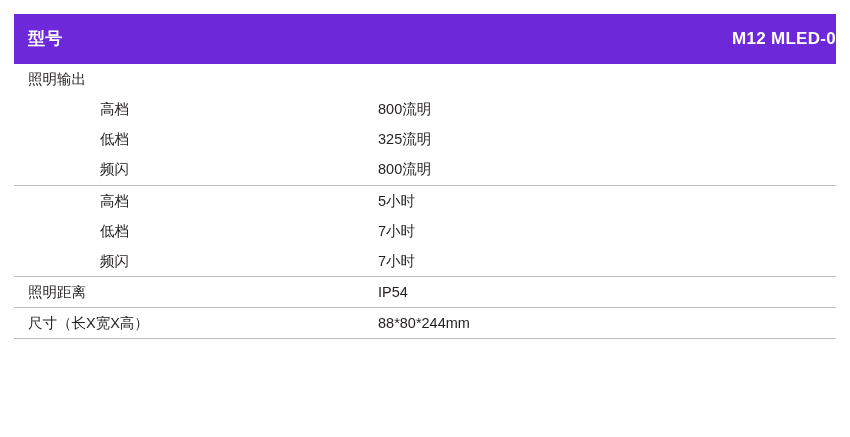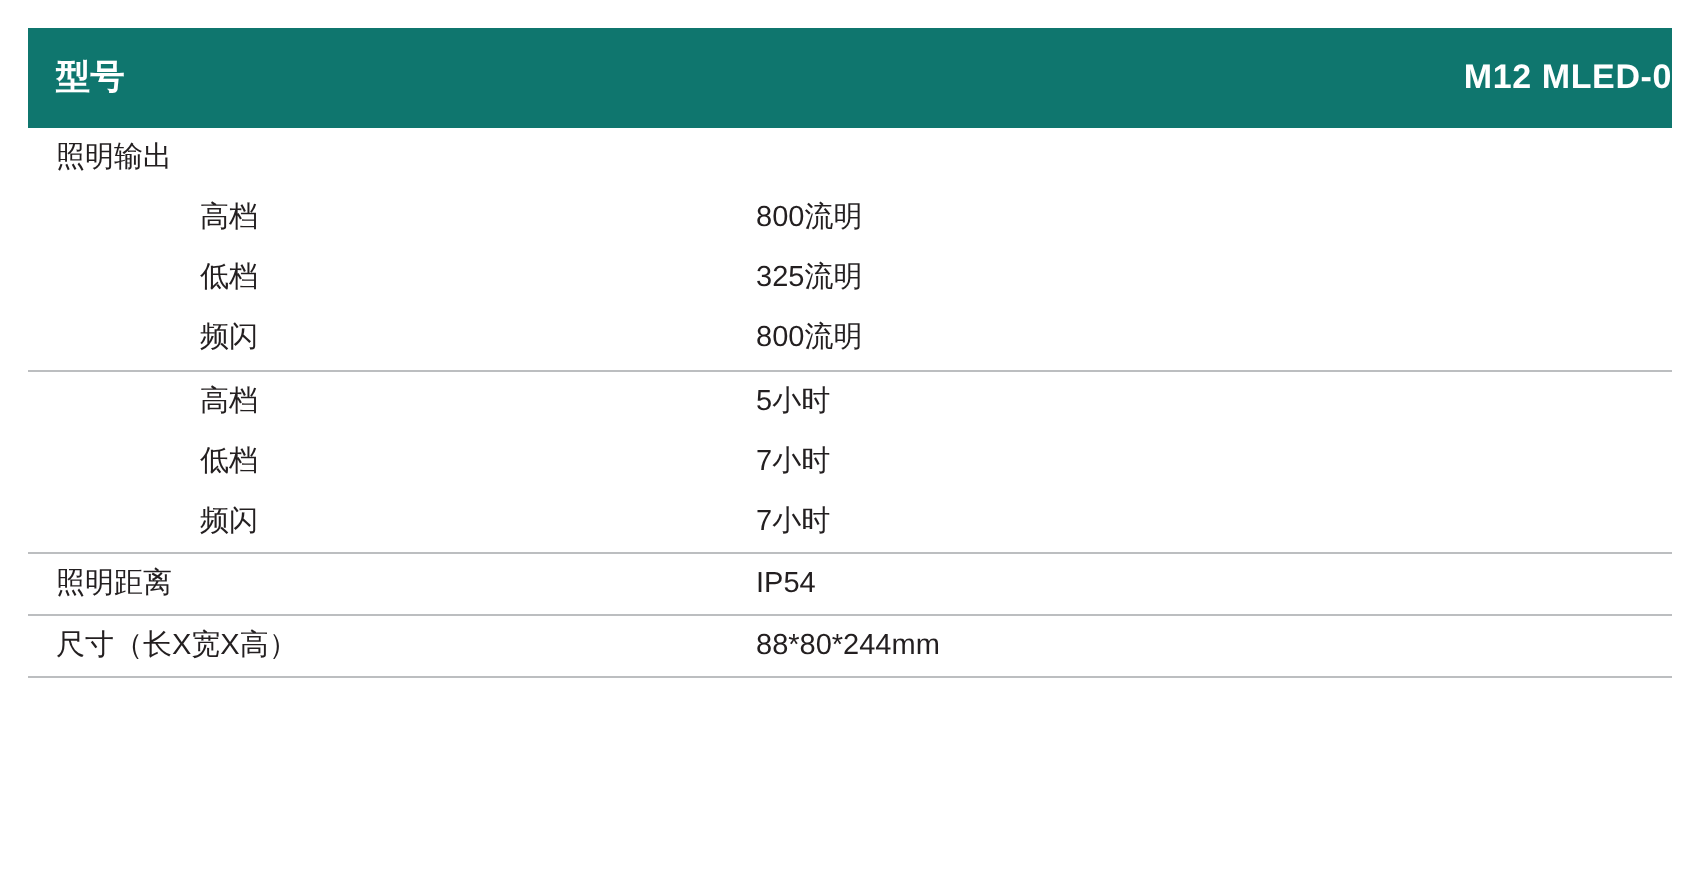--- a/index.html
+++ b/index.html
@@ -78,21 +78,21 @@
 </head>
 <body>
 
 <div class="spec-sheet">
   <table class="spec-table">
     <colgroup>
       <col class="col-label">
       <col class="col-value">
     </colgroup>
     <thead>
-      <tr class="header-row" style="background: #0f766e;">
+      <tr class="header-row" style="background: #6d28d9;">
         <th class="header-label">型号</th>
         <th class="header-value">M12 MLED-0</th>
       </tr>
     </thead>
     <tbody id="table-body">
         <tr class="group-head">
           <td class="label-cell">照明输出</td>
           <td class="value-cell"></td>
         </tr>
         <tr class="sub-row">

